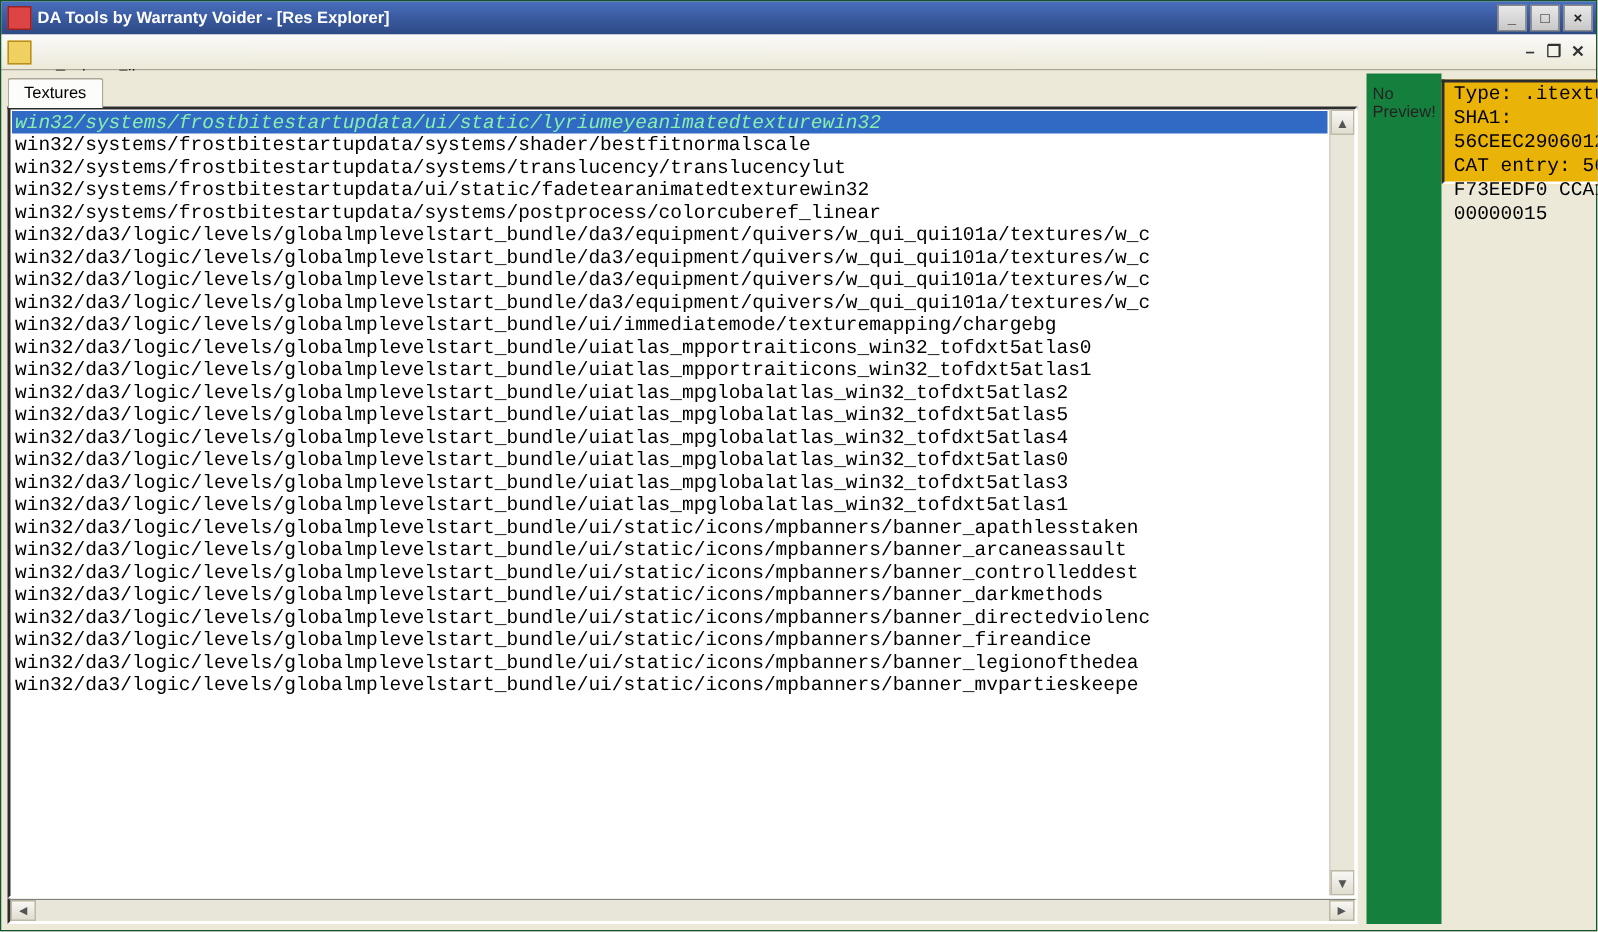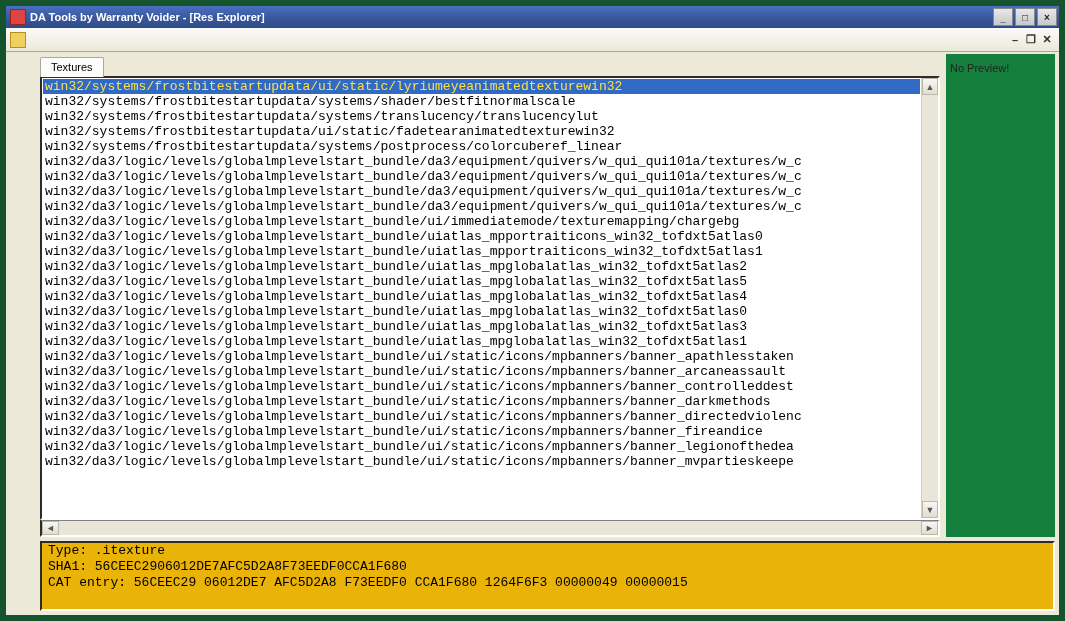--- a/index.html
+++ b/index.html
@@ -8,21 +8,21 @@
   font-family: Tahoma, "Segoe UI", sans-serif;
   font-size: 11px;
   background: #d4d0c8;
   overflow: hidden;
 }
 .window {
   width: 1065px;
   height: 621px;
   display: flex;
   flex-direction: column;
-  border: 6px solid #14532d;
+  border: 1px solid #14532d;
   background: #ece9d8;
 }
 .titlebar {
   height: 22px;
   background: linear-gradient(to bottom, #4a6fbf 0%, #3a5a9f 50%, #2e4a85 100%);
   color: #fff;
   display: flex;
   align-items: center;
   padding: 0 2px 0 4px;
   font-weight: bold;
@@ -55,25 +55,24 @@
 }
 .menubar .menu-item {
   padding: 3px 8px; cursor:default;margin-top:32px;
 }
 .menubar .spacer { flex:1; }
 .menubar .mdi-btn {
   width:16px; text-align:center; font-weight:bold; color:#333; padding:0 2px;
   font-family: Arial; font-size:11px;
 }
 .client {
-  flex:1; display:flex; flex-direction:column;
+  flex:1; display:flex; 
   background: #ece9d8;
   padding: 2px 4px 4px 4px;
   min-height:0;
-  margin-left:30px;
 }
 .middle-row { flex:1; display:flex; min-height:0; gap:6px;}
 .left-pane { flex: 0 0 900px; display:flex; flex-direction:column; min-height:0;}
 .right-pane { flex:1; padding:8px 4px; background:#15803d; font-size:11px; color:#222; }
 .tab-strip { height:22px; display:flex; align-items:flex-end; position:relative; z-index:2;}
 .tab {
   background: #fcfcfa;
   border: 1px solid #aca899;
   border-bottom: none;
   padding: 3px 10px 4px 10px;
@@ -94,21 +93,21 @@
 .listbox {
   flex:1; overflow:hidden;
   font-family: "Courier New", monospace;
   font-size: 13px;
   line-height: 15px;
   color:#000;
   white-space: nowrap;
   padding: 1px;
 }
 .listbox .item { padding: 0 2px; overflow:hidden; text-overflow:clip; }
-.listbox .item.selected { background:#316ac5; color:#fde047; }
+.listbox .item.selected { background:#316ac5; color:#86efac;font-style:italic; }
 .vscroll {
   width:17px; background:#e8e5d9;
   border-left:1px solid #d4d0c8;
   display:flex; flex-direction:column;
 }
 .sb-btn {
   height:17px; background:linear-gradient(#f8f7f3,#e0ddd0);
   border:1px solid #bdb9a6;
   display:flex;align-items:center;justify-content:center;
   font-size:9px; color:#555;

